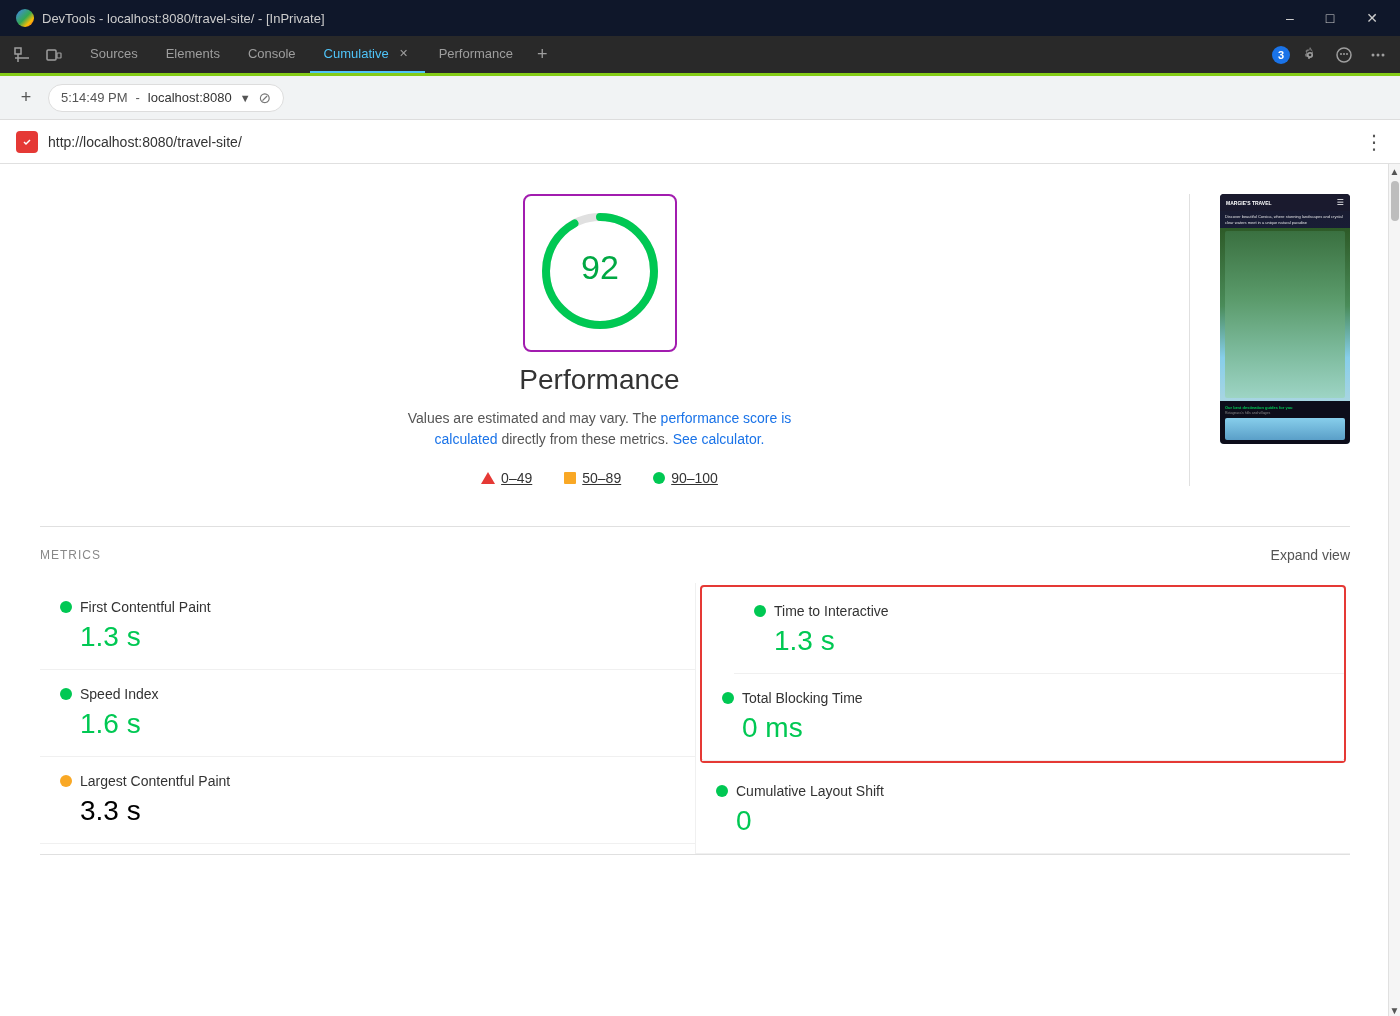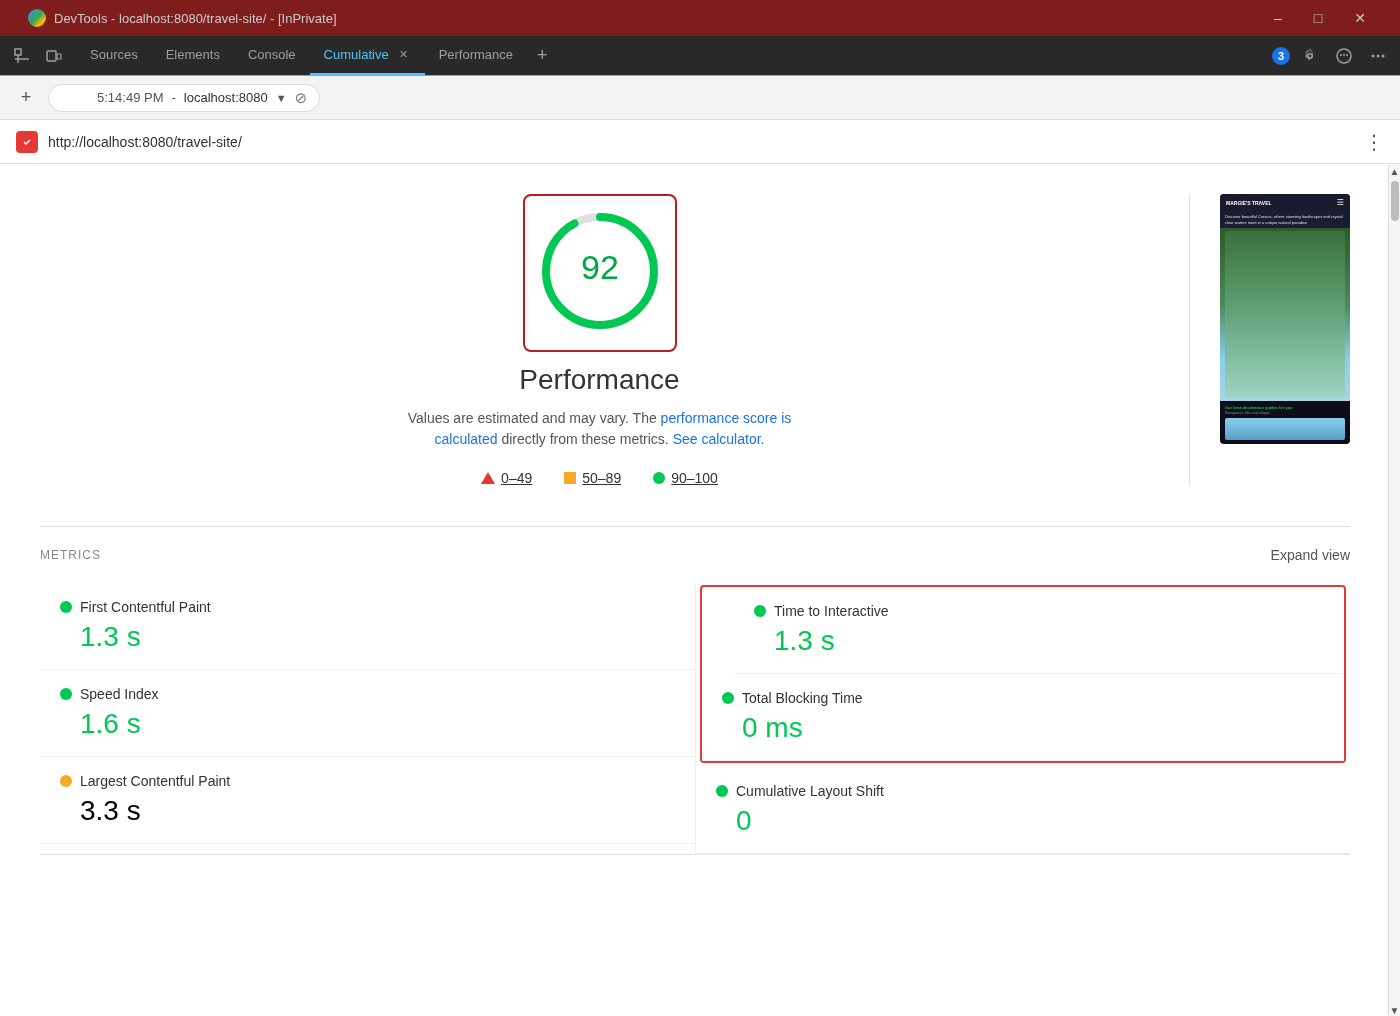--- a/index.html
+++ b/index.html
@@ -1,25 +1,25 @@
 <!DOCTYPE html>
 <html><head>
   <meta charset="utf-8">
   <style>
     * { box-sizing: border-box; margin: 0; padding: 0; }
     body { font-family: 'Segoe UI', Arial, sans-serif; background: #fff; width: 1400px; height: 1016px; overflow: hidden; }
 
     
     .title-bar {
-      background: #7f1d1d;
+      background: #0f172a;
       height: 36px;
       display: flex;
       align-items: center;
       justify-content: space-between;
-      padding: 0 28px;
+      padding: 0 16px;
       color: #fff;
       font-size: 13px;
     }
     .title-bar-left { display: flex; align-items: center; gap: 8px; }
     .title-bar-icon {
       width: 18px; height: 18px;
       background: linear-gradient(135deg, #4285f4 0%, #34a853 50%, #fbbc05 75%, #ea4335 100%);
       border-radius: 50%;
       flex-shrink: 0;
     }
@@ -27,21 +27,21 @@
     .title-bar-controls { display: flex; gap: 20px; }
     .title-bar-btn { background: none; border: none; color: #ccc; font-size: 14px; cursor: pointer; padding: 2px 6px; }
 
     
     .devtools-tabs {
       background: #292929;
       height: 40px;
       display: flex;
       align-items: stretch;
       padding-left: 8px;
-      border-bottom: 1px solid #84cc16;
+      border-bottom: 3px solid #84cc16;
     }
     .devtools-left-icons { display: flex; align-items: center; gap: 4px; padding-right: 8px; }
     .devtools-icon-btn {
       background: none; border: none; color: #9e9e9e; cursor: pointer;
       width: 28px; height: 28px; display: flex; align-items: center; justify-content: center;
       border-radius: 4px; font-size: 16px;
     }
     .devtools-tab {
       display: flex; align-items: center; padding: 0 14px; color: #9e9e9e;
       font-size: 13px; cursor: pointer; border-bottom: 2px solid transparent;
@@ -131,21 +131,21 @@
     }
 
     
     .score-section {
       display: flex;
       align-items: flex-start;
       justify-content: space-between;
       margin-bottom: 40px;
     }
     .score-circle-wrapper {
-      border: 2px solid #b91c1c;
+      border: 2px solid #a21caf;
       padding: 10px;
       border-radius: 8px;
     }
     .score-circle-svg { width: 130px; height: 130px; }
     .score-title { font-size: 28px; font-weight: 400; color: #333; }
     .score-description {
       text-align: center; font-size: 14px; color: #555; max-width: 420px; line-height: 1.5;
     }
     .score-description a { color: #1a73e8; text-decoration: none; }
 
@@ -287,21 +287,21 @@
         <circle cx="8" cy="8" r="1.5"></circle>
         <circle cx="13" cy="8" r="1.5"></circle>
       </svg>
     </button>
   </div>
 </div>
 
 <div class="nav-bar">
   <button class="nav-add-btn">+</button>
   <div class="nav-url-bar">
-    <span style="color:#555; font-size:13px;margin-left:36px;">5:14:49 PM</span>
+    <span style="color:#555; font-size:13px;">5:14:49 PM</span>
     <span style="color:#555; font-size:13px;">-</span>
     <span style="color:#333; font-size:13px;">localhost:8080</span>
     <span style="color:#555; font-size:11px;">▼</span>
     <button class="nav-stop-btn" style="background:none;border:none;cursor:pointer;color:#777;font-size:15px;">⊘</button>
   </div>
 </div>
 
 <div class="address-bar">
   <div class="address-favicon">
     <svg width="14" height="14" viewBox="0 0 14 14" fill="none">

